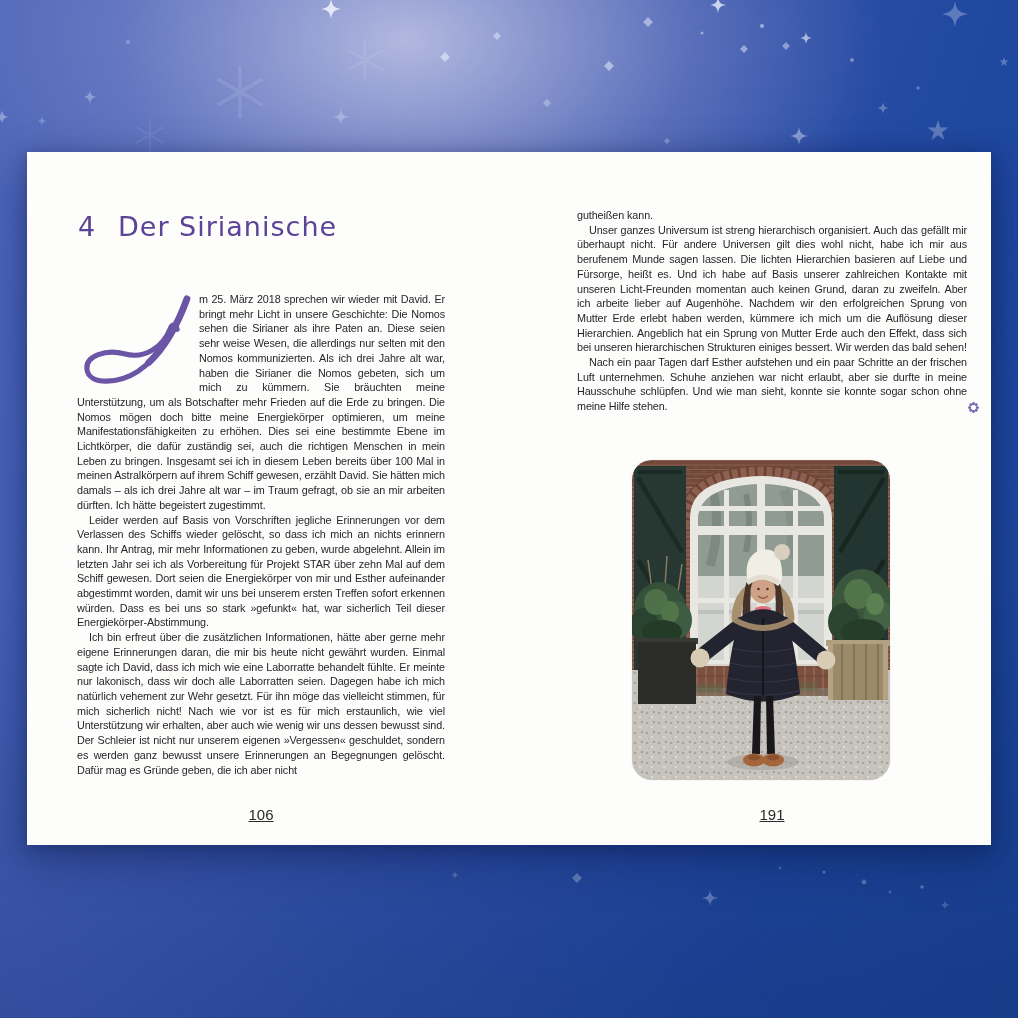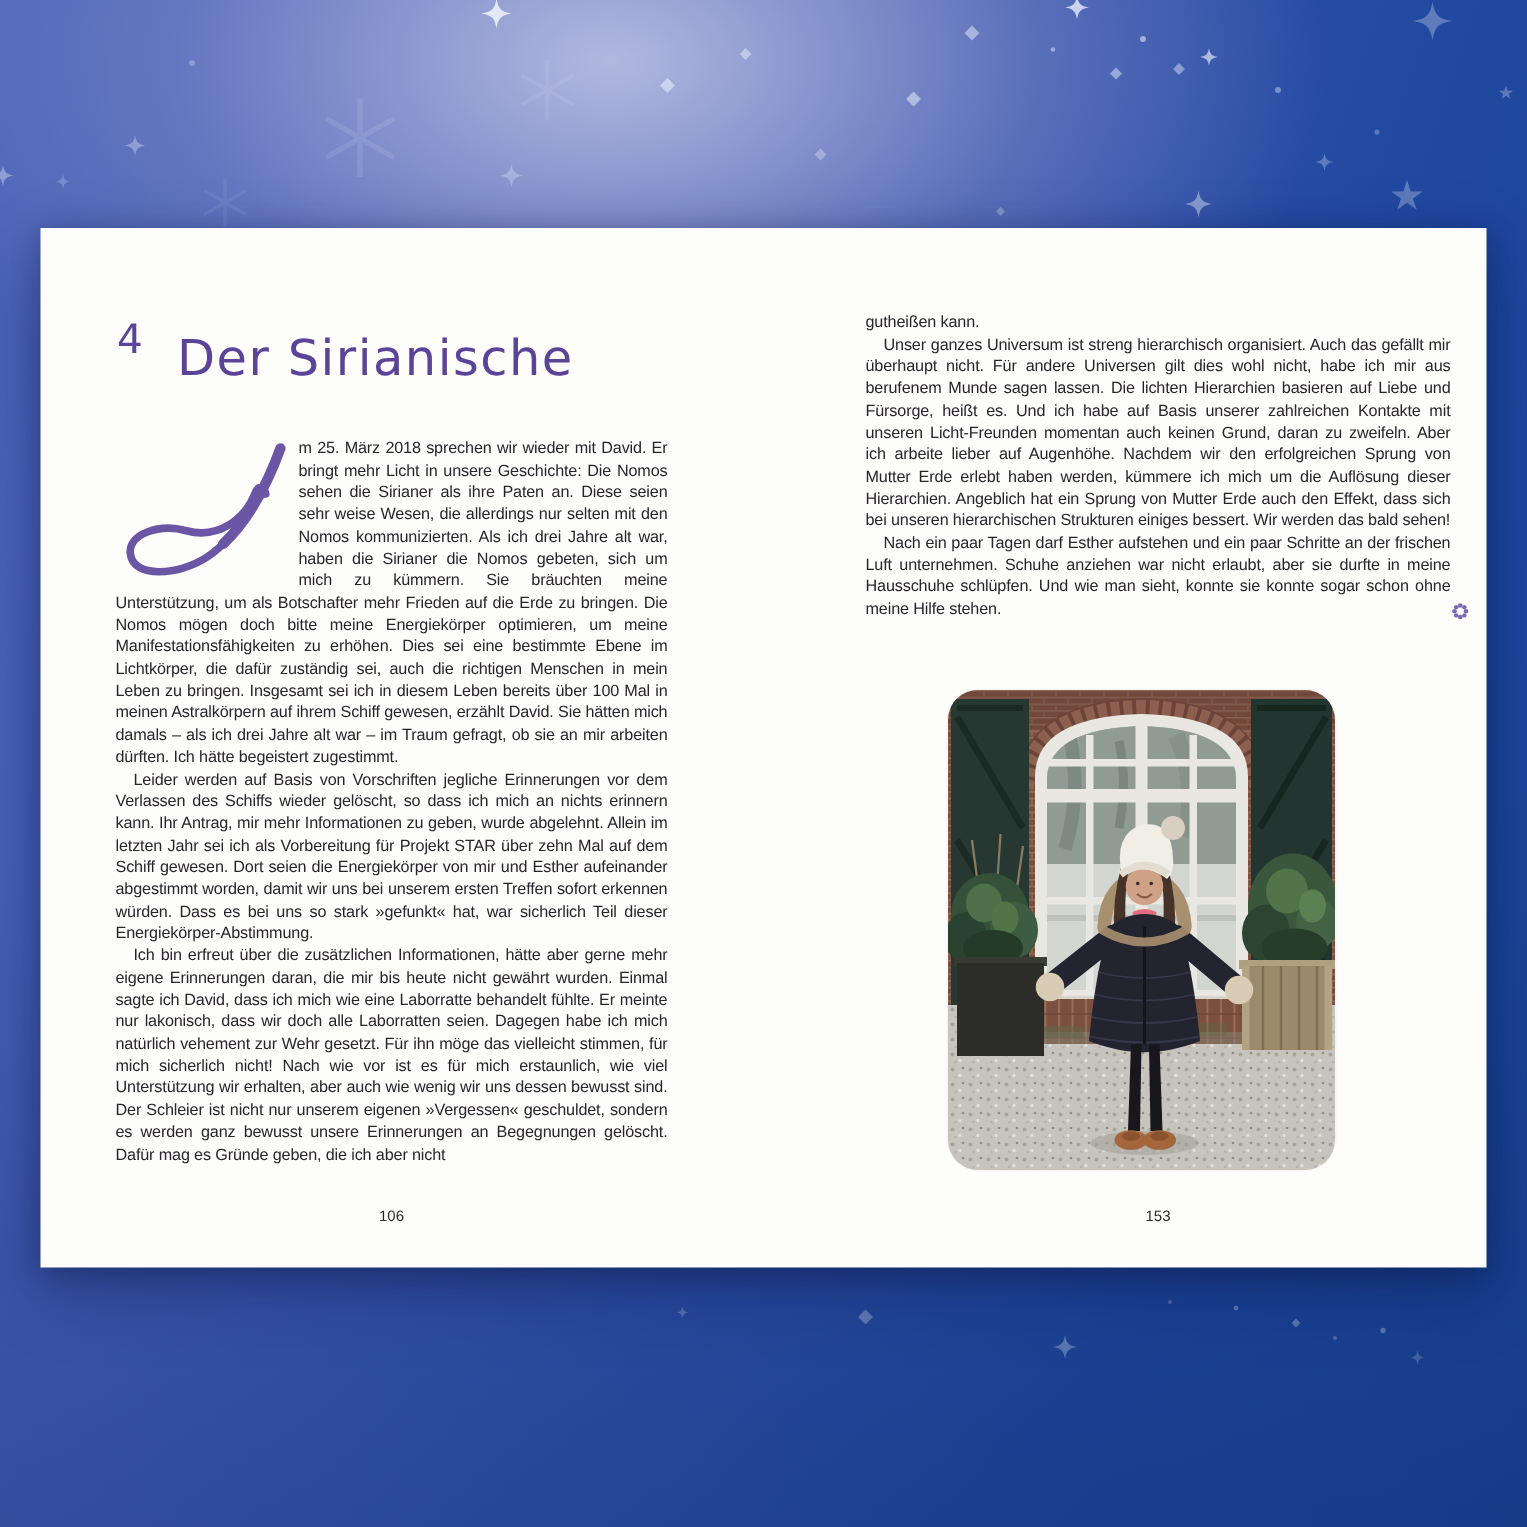--- a/index.html
+++ b/index.html
@@ -12,34 +12,34 @@
       linear-gradient(108deg, #4c65b9 0%, #3e5bb2 28%, #2d4fa8 55%, #1e479e 78%, #1a4496 100%);
   }
   .starfield{position:absolute;left:0;top:0;width:1018px;height:1018px;color:#e8edfb;}
   .book{
     position:absolute;left:27px;top:152px;width:964px;height:693px;
     background:#fdfdfc;
     box-shadow:0 4px 18px rgba(8,18,60,.35), 0 16px 44px rgba(8,18,60,.28);
   }
   .chapter-head{position:absolute;left:51px;top:58px;display:flex;color:#5b4397;}
   .chapter-num{font-family:"DejaVu Sans",sans-serif;font-size:27px;line-height:33px;width:40px;letter-spacing:1px;}
-  .chapter-title{font-family:"DejaVu Sans",sans-serif;font-size:33px;line-height:33px;letter-spacing:1px;margin-top:12px;}
+  .chapter-title{font-family:"DejaVu Sans",sans-serif;font-size:27px;line-height:33px;letter-spacing:1px;}
   .bodycol p{
     margin:0;text-align:justify;
     font-size:10.8px;line-height:14.7px;letter-spacing:-0.1px;
     color:#29242a;
   }
   .bodycol p.indent{text-indent:12px;}
   .left-col{position:absolute;left:50px;top:140px;width:368px;}
   .right-col{position:absolute;left:550px;top:56px;width:390px;}
   .dropcap-float{float:left;width:116px;height:100px;margin:2px 6px 0 0;}
   .para-last{position:relative;}
   .ornament{position:absolute;right:0;bottom:1px;width:11px;height:11px;}
   .photo-frame{position:absolute;left:605px;top:308px;width:258px;height:320px;border-radius:20px;overflow:hidden;box-shadow:0 0 0 1px rgba(0,0,0,0.03);}
-  .pagenum{position:absolute;top:654px;font-size:10px;color:#2a2a2a;text-align:center;}
+  .pagenum{position:absolute;top:654px;font-size:15px;color:#2a2a2a;text-align:center;text-decoration:underline;}
   .pagenum.leftnum{left:50px;width:368px;}
   .pagenum.rightnum{left:550px;width:390px;}
 </style>
 </head>
 <body>
 
 <svg class="starfield" viewBox="0 0 1018 1018" aria-hidden="true">
   <defs>
     <path id="sp4" d="M0,-1 C0.12,-0.3 0.3,-0.12 1,0 C0.3,0.12 0.12,0.3 0,1 C-0.12,0.3 -0.3,0.12 -1,0 C-0.3,-0.12 -0.12,-0.3 0,-1 Z"></path>
     <rect id="dia" x="-0.7" y="-0.7" width="1.4" height="1.4"></rect>
@@ -257,15 +257,15 @@
         <path d="M103,160 Q131,176 159,160" fill="none" stroke="#a88f6e" stroke-width="6" stroke-linecap="round" opacity="0.9"></path>
         <path d="M122,236 L120,294 L128,294 L129,236 Z" fill="#17171c"></path>
         <path d="M134,236 L135,294 L143,294 L141,236 Z" fill="#17171c"></path>
         <ellipse cx="122" cy="300" rx="11" ry="6.5" fill="#a5663c"></ellipse>
         <ellipse cx="141" cy="300" rx="11" ry="6.5" fill="#a5663c"></ellipse>
         <ellipse cx="122" cy="297.5" rx="6" ry="3" fill="#8a5330"></ellipse>
         <ellipse cx="141" cy="297.5" rx="6" ry="3" fill="#8a5330"></ellipse>
       </svg>
     </div>
 
-    <div class="pagenum rightnum">153</div>
+    <div class="pagenum rightnum">191</div>
   </div>
 </div>
 
 </body></html>

